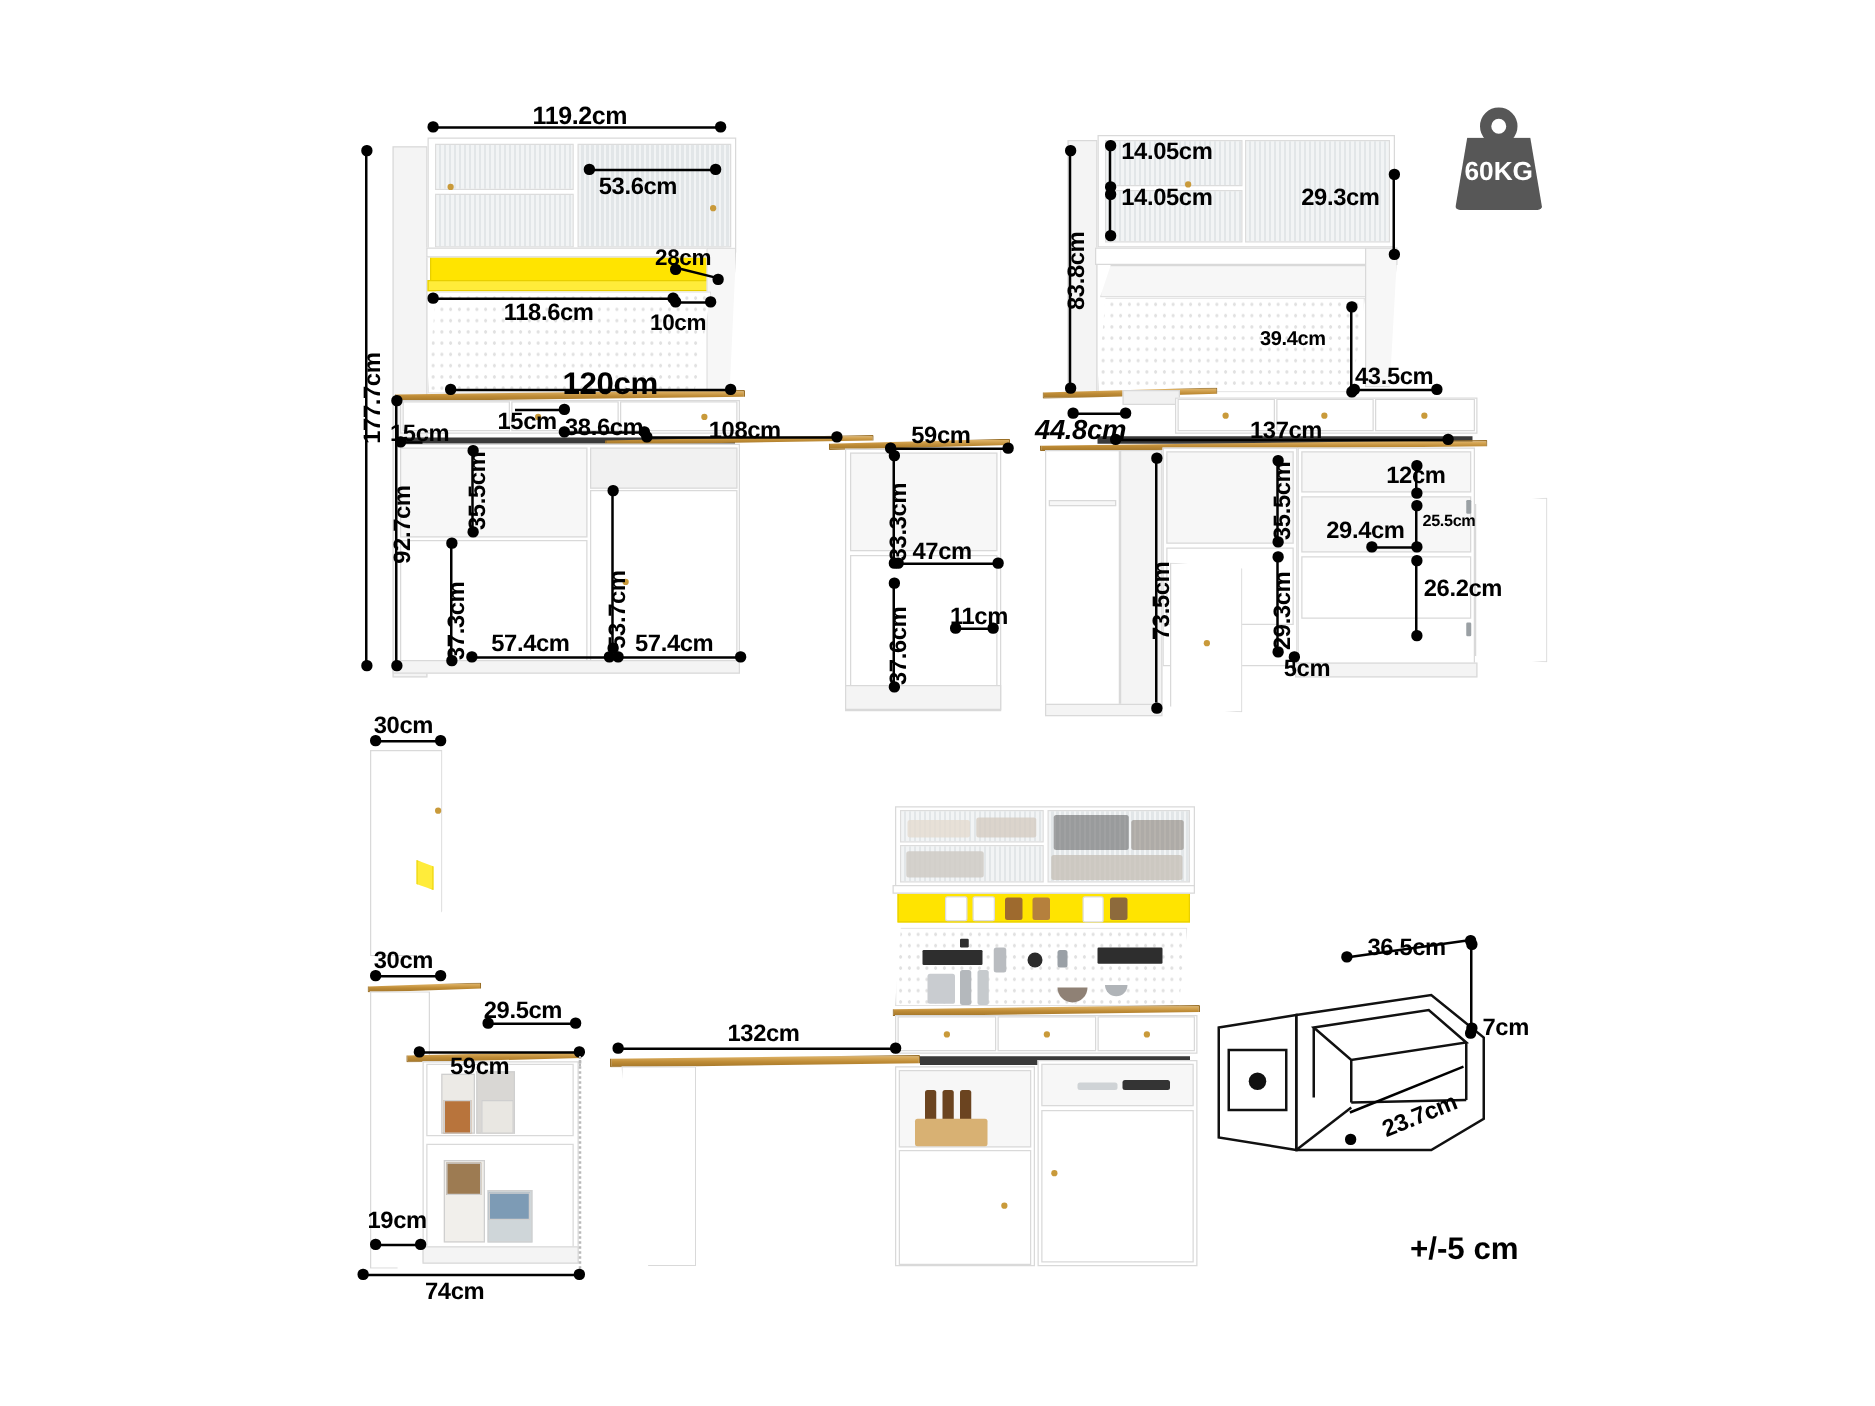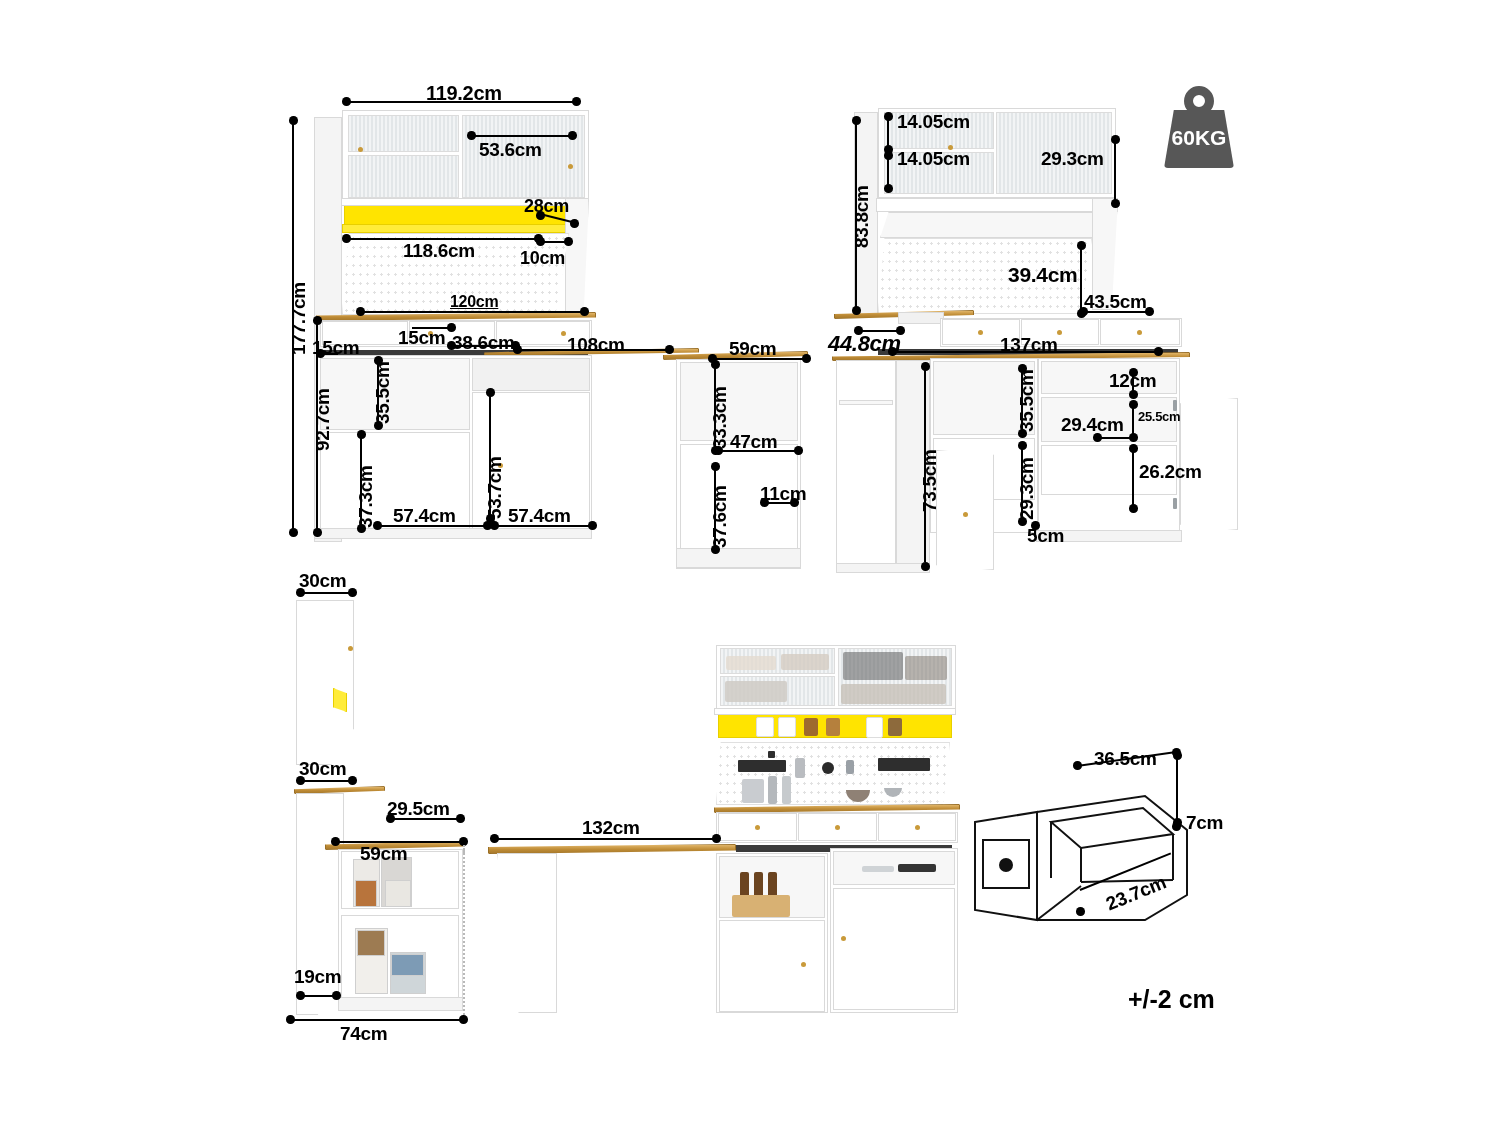--- a/index.html
+++ b/index.html
@@ -132,21 +132,21 @@
       <div class="ln hln" style="left:540px;top:241px;width:28px;"></div>
       <div class="dot" style="left:536px;top:237px;"></div>
       <div class="dot" style="left:564px;top:237px;"></div>
       <div class="dlabel" style="left:520px;top:248px;font-size:18px;">10cm</div>
     </div>
 
     <div class="dim">
       <div class="ln hln" style="left:360px;top:311px;width:224px;"></div>
       <div class="dot" style="left:356px;top:307px;"></div>
       <div class="dot" style="left:580px;top:307px;"></div>
-      <div class="dlabel" style="left:450px;top:293px;font-size:16px;text-decoration:underline;">120cm</div>
+      <div class="dlabel" style="left:450px;top:293px;font-size:25px;">120cm</div>
     </div>
 
     <div class="dim">
       <div class="ln vln" style="left:292px;top:120px;height:412px;"></div>
       <div class="dot" style="left:289px;top:116px;"></div>
       <div class="dot" style="left:289px;top:528px;"></div>
       <div class="dlabel rot" style="left:288px;top:355px;font-size:19px;">177.7cm</div>
     </div>
 
     <div class="dim">
@@ -331,21 +331,21 @@
     <div class="dim">
       <div class="ln vln" style="left:855px;top:120px;height:190px;"></div>
       <div class="dot" style="left:852px;top:116px;"></div>
       <div class="dot" style="left:852px;top:306px;"></div>
       <div class="dlabel rot" style="left:851px;top:248px;font-size:19px;">83.8cm</div>
     </div>
     <div class="dim">
       <div class="ln vln" style="left:1080px;top:245px;height:68px;"></div>
       <div class="dot" style="left:1077px;top:241px;"></div>
       <div class="dot" style="left:1077px;top:309px;"></div>
-      <div class="dlabel" style="left:1008px;top:263px;font-size:21px;">39.4cm</div>
+      <div class="dlabel" style="left:1008px;top:263px;font-size:16px;">39.4cm</div>
     </div>
     <div class="dim">
       <div class="ln hln" style="left:1083px;top:311px;width:66px;"></div>
       <div class="dot" style="left:1079px;top:307px;"></div>
       <div class="dot" style="left:1145px;top:307px;"></div>
       <div class="dlabel" style="left:1084px;top:291px;font-size:19px;">43.5cm</div>
     </div>
     <div class="dim">
       <div class="ln hln" style="left:858px;top:330px;width:42px;"></div>
       <div class="dot" style="left:854px;top:326px;"></div>
@@ -593,15 +593,15 @@
       <div class="dlabel" style="left:1103px;top:895px;font-size:19px;transform:rotate(-22deg);transform-origin:left top;">23.7cm</div>
     </div>
   </div>
 
   <div class="weight">
     <div class="wt-ring"></div>
     <div class="wt-body"></div>
     <div class="wt-text">60KG</div>
   </div>
 
-  <div class="tol">+/-2 cm</div>
+  <div class="tol">+/-5 cm</div>
 
 </div>
 
 </body></html>

